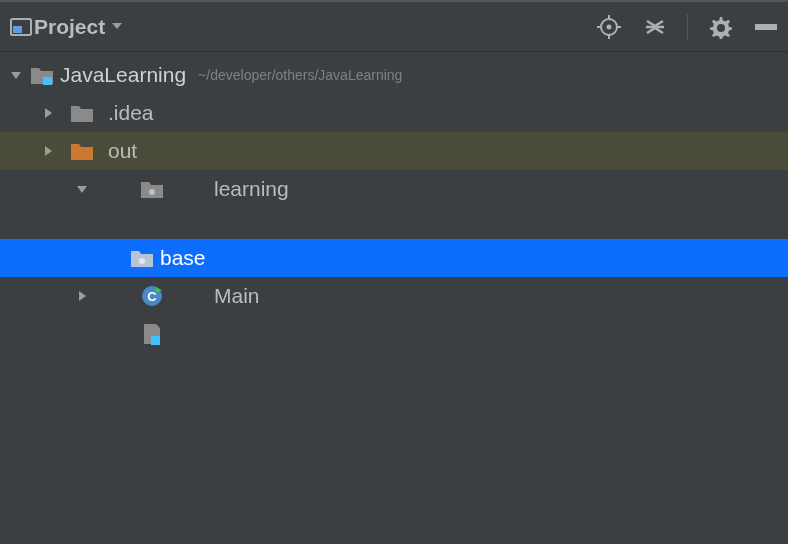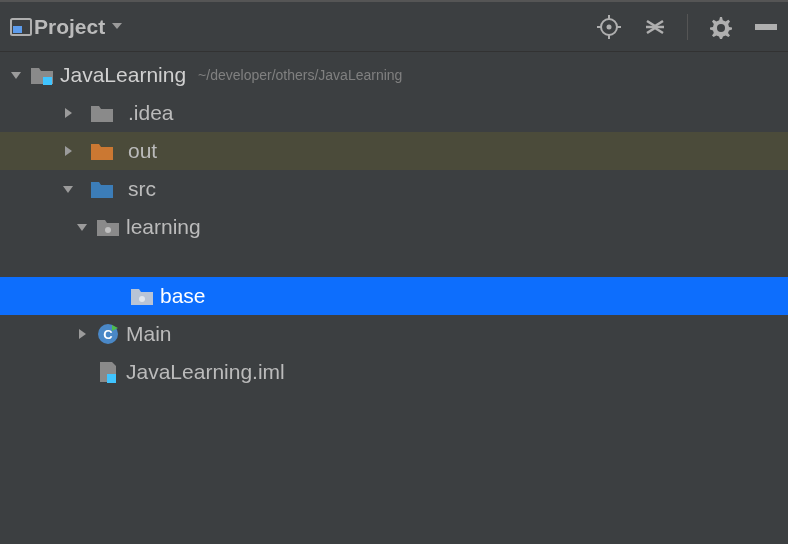--- a/index.html
+++ b/index.html
@@ -103,22 +103,22 @@
     }
     .row-label.selected {
       color: #FFFFFF;
     }
     .row-hint {
       color: #808080;
       margin-left: 12px;
       font-size: 14px;
     }
     .indent-0 { padding-left: 4px; }
-    .indent-1 { padding-left: 56px; gap: 8px; }
-    .indent-2 { padding-left: 70px; }
+    .indent-1 { padding-left: 36px; gap: 8px; }
+    .indent-2 { padding-left: 70px; gap: 44px; }
     .indent-3 { padding-left: 104px; }
     .minimize-icon{
       width:22px;height:6px;background:#AFAFAF;
     }
     .top-border{
       height:2px;background:#555;
     }
   </style>
 </head>
 <body>
@@ -210,33 +210,20 @@
         </svg>
     </span>
     <span class="icon-slot">
       <svg width="24" height="20" viewBox="0 0 24 20">
           <path d="M1 3 L9 3 L11 6 L23 6 L23 19 L1 19 Z" fill="#CB7832"></path>
         </svg>
     </span>
     <span class="row-label">out</span>
   </div>
 
-  <div class="tree-row indent-1">
-    <span class="arrow-slot">
-      <svg width="14" height="14" viewBox="0 0 14 14">
-          <path d="M2 4 L12 4 L7 11 Z" fill="#9B9B9B"></path>
-        </svg>
-    </span>
-    <span class="icon-slot">
-      <svg width="24" height="20" viewBox="0 0 24 20">
-          <path d="M1 3 L9 3 L11 6 L23 6 L23 19 L1 19 Z" fill="#3C7DB8"></path>
-        </svg>
-    </span>
-    <span class="row-label">src</span>
-  </div>
 
   <div class="tree-row indent-2">
     <span class="arrow-slot">
       <svg width="14" height="14" viewBox="0 0 14 14">
           <path d="M2 4 L12 4 L7 11 Z" fill="#9B9B9B"></path>
         </svg>
     </span>
     <span class="icon-slot">
       <svg width="24" height="20" viewBox="0 0 24 20">
         <path d="M1 3 L9 3 L11 6 L23 6 L23 19 L1 19 Z" fill="#8A8A8A"></path>
@@ -274,18 +261,17 @@
   </div>
 
   <div class="tree-row indent-2">
     <span class="arrow-slot"></span>
     <span class="icon-slot">
       <svg width="20" height="22" viewBox="0 0 20 22">
         <path d="M2 1 L14 1 L18 5 L18 21 L2 21 Z" fill="#8A8A8A"></path>
         <rect x="9" y="13" width="9" height="9" fill="#40C4FF"></rect>
       </svg>
     </span>
-    <span class="row-label">JavaLearning.iml</span>
   </div>
 
 
 
 </div>
 
 </body></html>

